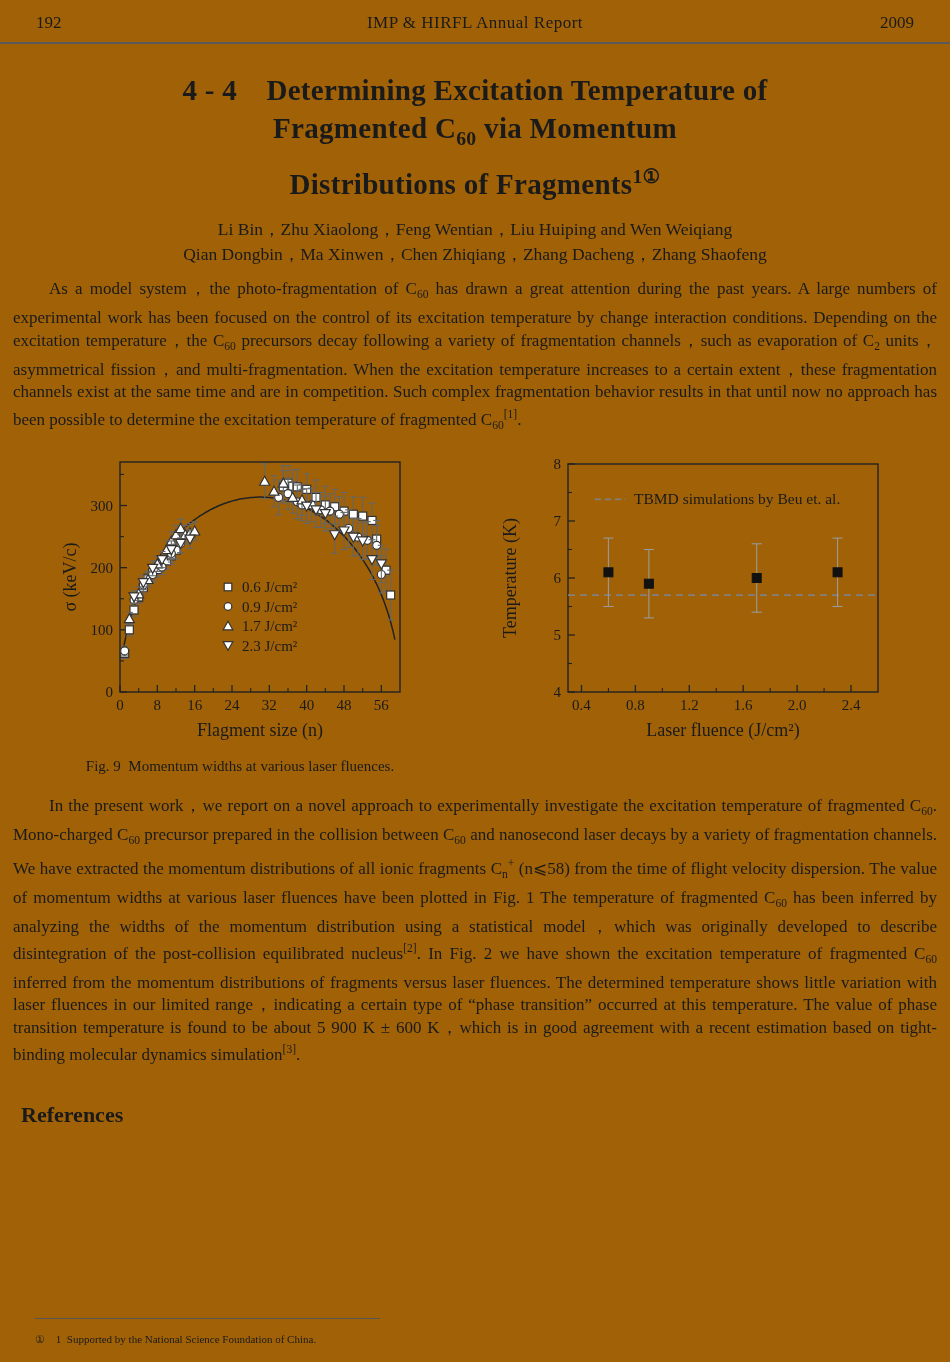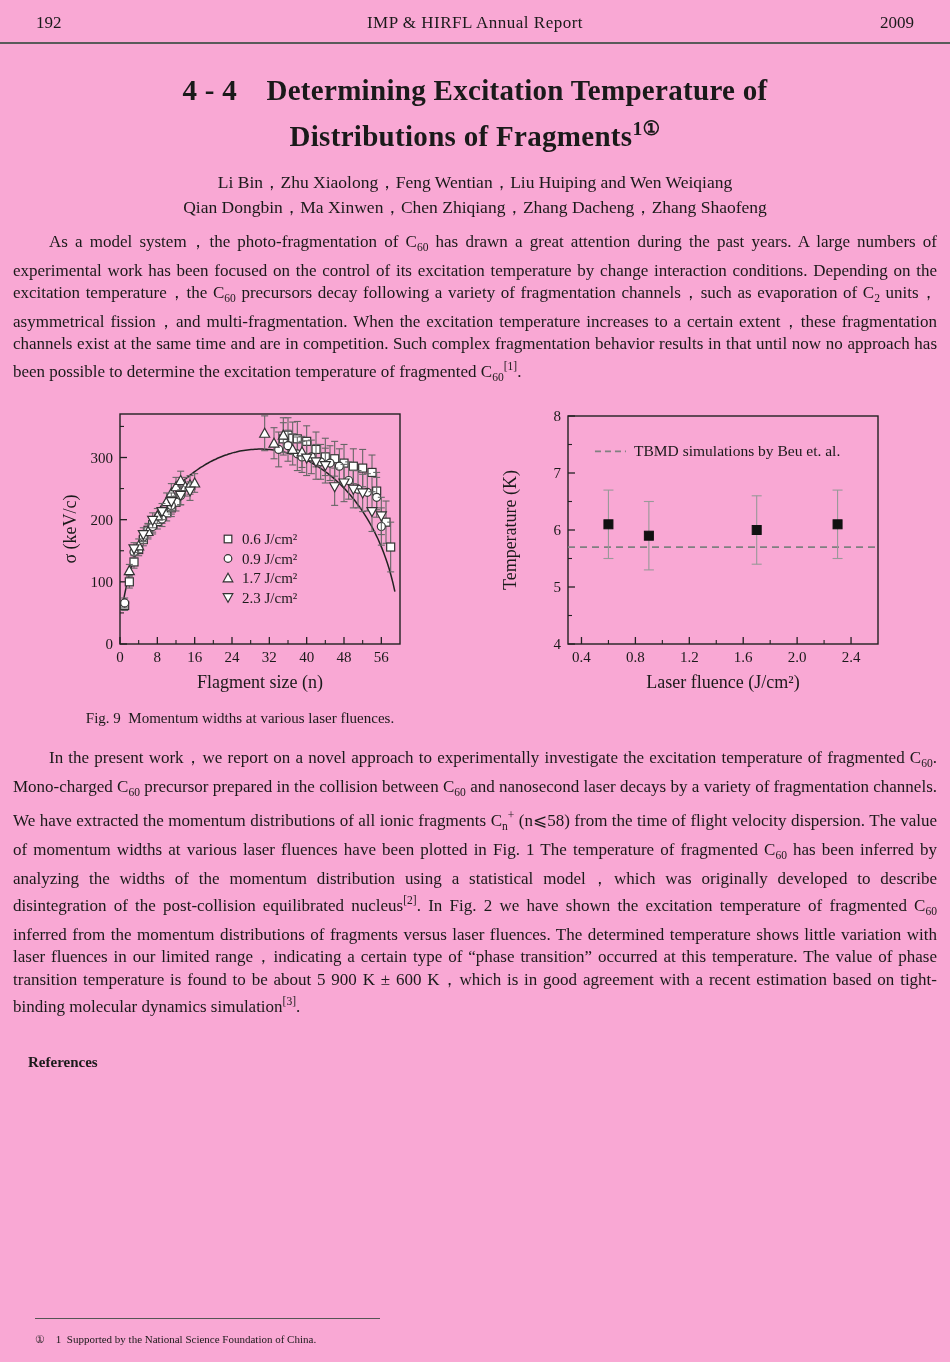--- a/index.html
+++ b/index.html
@@ -1,17 +1,17 @@
 <!DOCTYPE html>
 <html><head>
 <meta charset="utf-8">
 <style>
   html,body{margin:0;padding:0;background:#e8e8e8;}
   .page{
-    position:relative;width:950px;height:1362px;margin:0 auto;background:#f9a8d4;
+    position:relative;width:950px;height:1362px;margin:0 auto;background:#a16207;
     color:#1a1a1a;font-family:"Liberation Serif","DejaVu Serif",serif;overflow:hidden;
   }
   .hdr{display:grid;grid-template-columns:1fr auto 1fr;align-items:baseline;
        padding:13px 36px 0 36px;font-size:17px;}
   .hdr .left{text-align:left}
   .hdr .mid{text-align:center;letter-spacing:.5px}
   .hdr .right{text-align:right}
   .hdr-rule{border:none;border-top:2px solid #5a5a5a;margin:9px 0 0 0;}
   h1.title{margin:27px 60px 0 60px;text-align:center;font-size:29px;line-height:38px;
            font-weight:bold;letter-spacing:.3px;}
@@ -21,21 +21,21 @@
              text-align:justify;text-indent:36px;}
   sub{font-size:68%;}
   sup{font-size:68%;}
   .figs{position:relative;height:332px;margin-top:15px;}
   .figs svg{position:absolute;top:0;}
   #fig1{left:56px;}
   #fig2{left:490px;}
   .figcap{position:absolute;top:306px;font-size:15px;text-align:center;white-space:pre;}
   .figcap.c1{left:45px;width:390px;}
   .figcap.c2{left:505px;width:390px;}
-  h2.refhead{margin:36px 0 0 28px;font-size:15px;font-weight:bold;}
+  h2.refhead{margin:36px 0 0 21px;font-size:22px;font-weight:bold;}
   .reflist{margin-top:12px;}
   .refline{margin:2px 13px 0 13px;font-size:16px;line-height:25px;white-space:pre-wrap;}
   .footnote{position:absolute;left:35px;bottom:16px;}
   .footnote-rule{width:345px;border:none;border-top:1.5px solid #555;margin:0 0 14px 0;}
   .footnote-text{font-size:11px;white-space:pre;}
   svg text{font-family:"Liberation Serif","DejaVu Serif",serif;fill:#1a1a1a;}
 </style>
 </head>
 <body>
 
@@ -43,20 +43,21 @@
 
   <div class="hdr">
     <span class="left">192</span>
     <span class="mid">IMP &amp; HIRFL Annual Report</span>
     <span class="right">2009</span>
   </div>
   <hr class="hdr-rule">
 
   <h1 class="title">
     <span class="tline">4 - 4　Determining Excitation Temperature of</span>
+    <span class="tline">Fragmented C<sub>60</sub> via Momentum</span>
     <span class="tline">Distributions of Fragments<sup>1①</sup></span>
   </h1>
 
   <div class="authors">
     <div>Li Bin，Zhu Xiaolong，Feng Wentian，Liu Huiping and Wen Weiqiang</div>
     <div>Qian Dongbin，Ma Xinwen，Chen Zhiqiang，Zhang Dacheng，Zhang Shaofeng</div>
   </div>
 
   <p class="bodytext">As a model system，the photo-fragmentation of C<sub>60</sub> has drawn a great attention during the past years. A large numbers of experimental work has been focused on the control of its excitation temperature by change interaction conditions. Depending on the excitation temperature，the C<sub>60</sub> precursors decay following a variety of fragmentation channels，such as evaporation of C<sub>2</sub> units，asymmetrical fission，and multi-fragmentation. When the excitation temperature increases to a certain extent，these fragmentation channels exist at the same time and are in competition. Such complex fragmentation behavior results in that until now no approach has been possible to determine the excitation temperature of fragmented C<sub>60</sub><sup>[1]</sup>.</p>
 

